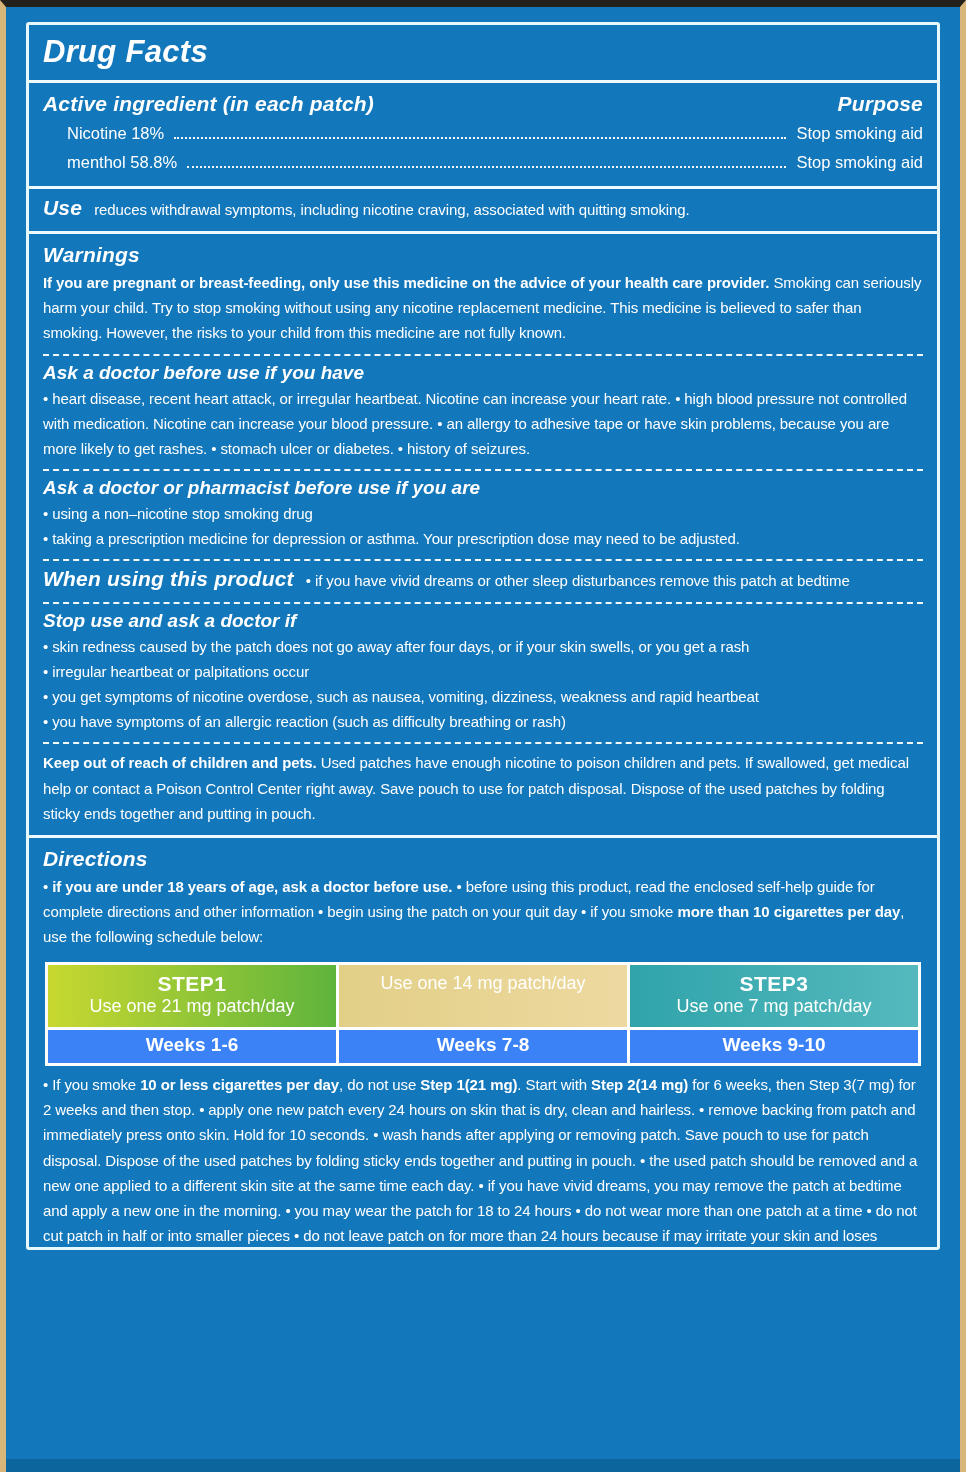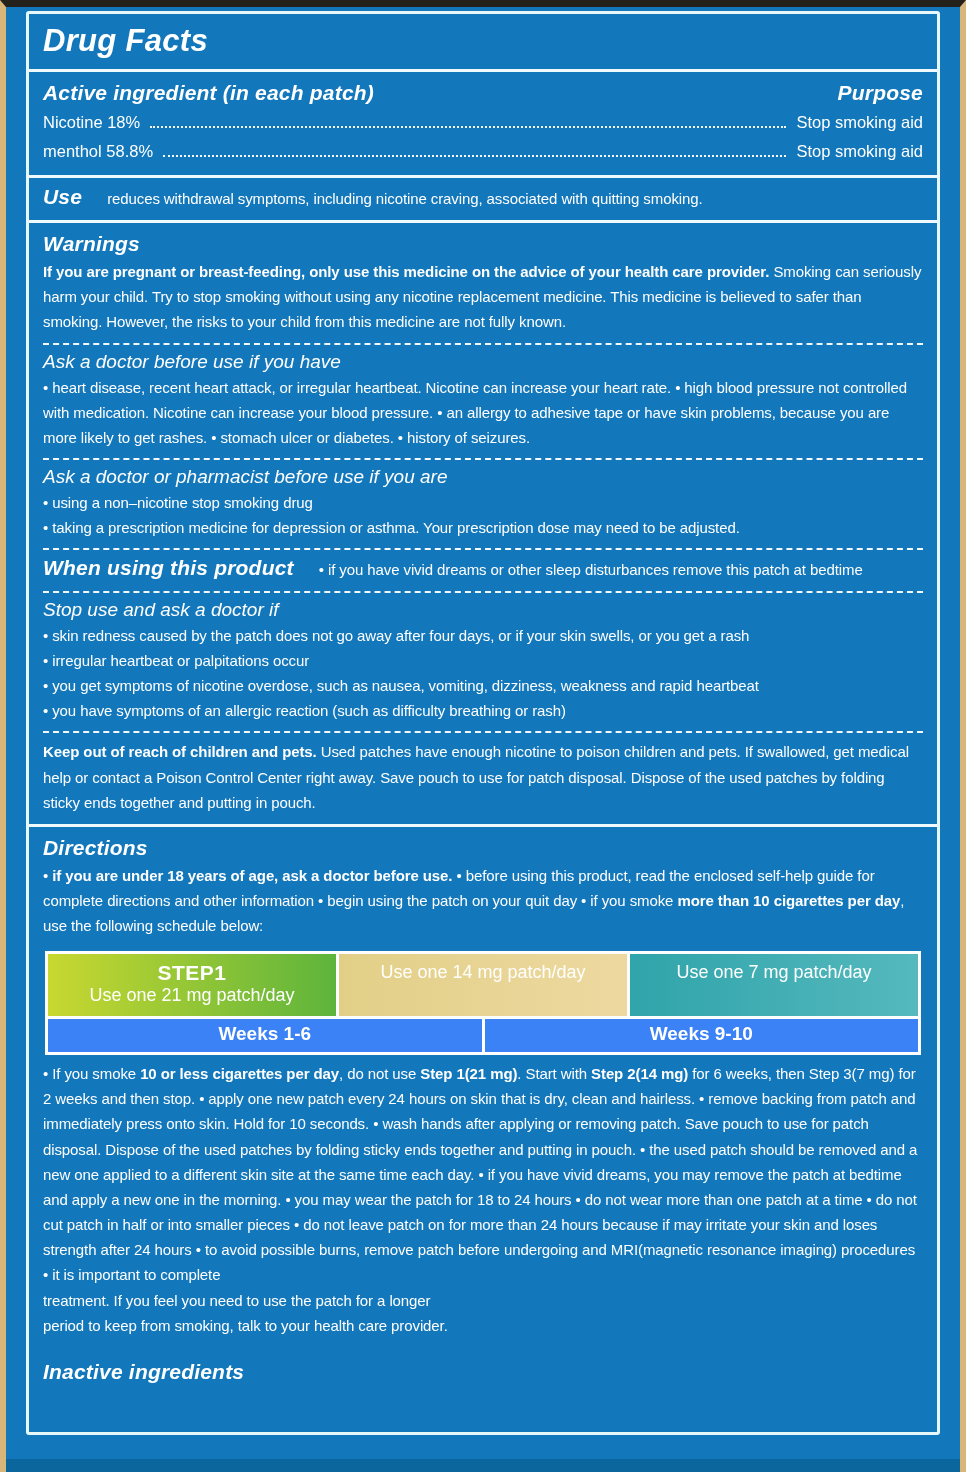--- a/index.html
+++ b/index.html
@@ -13,21 +13,21 @@
     border-top:7px solid #24211a;
     overflow:hidden;
     font-family:"Liberation Sans", sans-serif;
     color:#ffffff;
   }
   .bottom-bar{
     position:absolute;left:-6px;right:-6px;bottom:0;height:13px;
     background:#0c669e;
   }
   .frame{
-    position:absolute;left:20px;right:20px;top:4px;height:1424px;
+    position:absolute;left:20px;right:20px;top:15px;height:1228px;
     box-sizing:border-box;
     border:3px solid #e7f8fc;
     border-radius:3px;
     overflow:hidden;
   }
   .section{
     padding:7px 14px 9px;
     border-bottom:3px solid #eefafd;
   }
   .section.last{border-bottom:none;}
@@ -35,37 +35,37 @@
     font-size:31px;font-weight:bold;font-style:italic;
     letter-spacing:.3px;
     padding:2px 0 1px;
   }
   .heading{
     font-size:21px;font-weight:bold;font-style:italic;
     letter-spacing:.2px;
     margin:2px 0 3px;
   }
   .sub-heading{
-    font-size:19px;font-weight:normal;font-style:italic;
+    font-size:19px;font-weight:bold;font-style:italic;
     margin:4px 0 2px;
   }
   .body-text{
     font-size:15px;line-height:1.68;letter-spacing:-0.1px;
   }
   b{font-weight:bold;}
   .dashed{
     border-bottom:2px dashed rgba(255,255,255,.95);
     margin:8px 0 6px;
   }
   
   .ai-head{display:flex;justify-content:space-between;align-items:baseline;}
-  .ai-row{display:flex;align-items:baseline;font-size:16.5px;line-height:1.75;}
+  .ai-row{display:flex;align-items:baseline;font-size:16.5px;line-height:1.75;margin-left:24px;}
   .leader{flex:1;border-bottom:2px dotted rgba(255,255,255,.95);margin:0 10px 4px;}
   
-  .inline-head{display:flex;align-items:baseline;gap:25px;}
+  .inline-head{display:flex;align-items:baseline;gap:12px;}
   .inline-head .heading{margin:0;white-space:nowrap;}
   
   .schedule{
     margin:12px 2px 6px;
     border:3px solid #ffffff;
   }
   .sched-row{display:flex;}
   .sched-cell{
     flex:1;text-align:center;
     padding:7px 0 9px;
@@ -165,25 +165,27 @@
       <div class="schedule">
         <div class="sched-row">
           <div class="sched-cell" style="background: linear-gradient(90deg, rgb(200, 216, 48), rgb(94, 180, 60));">
             <div class="step-title">STEP1</div>
             <div class="step-sub">Use one 21 mg patch/day</div>
           </div>
           <div class="sched-cell" style="background: linear-gradient(90deg, rgb(226, 207, 135), rgb(237, 217, 160));">
             <div class="step-sub">Use one 14 mg patch/day</div>
           </div>
           <div class="sched-cell" style="background: linear-gradient(90deg, rgb(47, 164, 170), rgb(85, 185, 190));">
+            <div class="step-title">STEP3</div>
             <div class="step-sub">Use one 7 mg patch/day</div>
           </div>
         </div>
         <div class="sched-row weeks-row">
           <div class="week-cell">Weeks 1-6</div>
+          <div class="week-cell">Weeks 7-8</div>
           <div class="week-cell">Weeks 9-10</div>
         </div>
       </div>
 
       <div class="body-text mt6">
         <span>• If you smoke </span><b>10 or less cigarettes per day</b><span>, do not use </span><b>Step 1(21 mg)</b><span>. Start with </span><b>Step 2(14 mg)</b><span> for 6 weeks, then Step 3(7 mg) for 2 weeks and then stop. • apply one new patch every 24 hours on skin that is dry, clean and hairless. • remove backing from patch and immediately press onto skin. Hold for 10 seconds. • wash hands after applying or removing patch. Save pouch to use for patch disposal. Dispose of the used patches by folding sticky ends together and putting in pouch. • the used patch should be removed and a new one applied to a different skin site at the same time each day. • if you have vivid dreams, you may remove the patch at bedtime and apply a new one in the morning. • you may wear the patch for 18 to 24 hours • do not wear more than one patch at a time • do not cut patch in half or into smaller pieces • do not leave patch on for more than 24 hours because if may irritate your skin and loses strength after 24 hours • to avoid possible burns, remove patch before undergoing and MRI(magnetic resonance imaging) procedures • it is important to complete</span>
       </div>
       <div class="body-text">treatment. If you feel you need to use the patch for a longer</div>
       <div class="body-text">period to keep from smoking, talk to your health care provider.</div>
 

